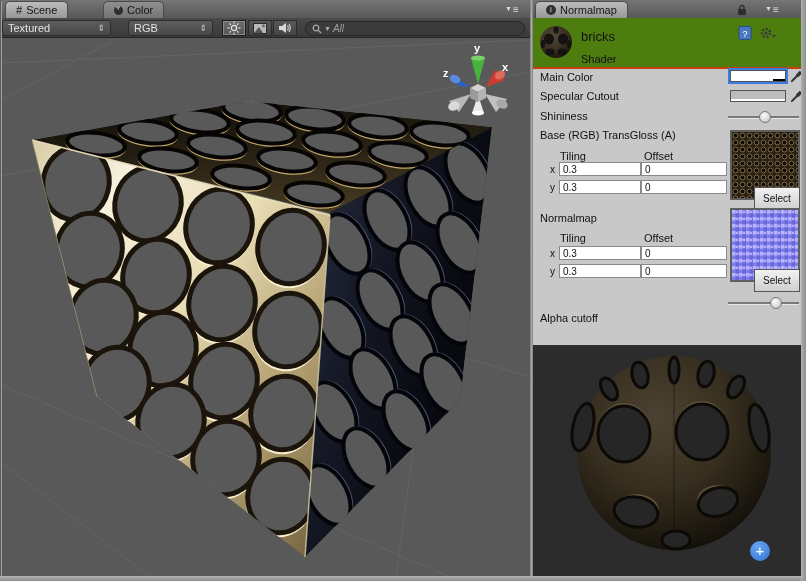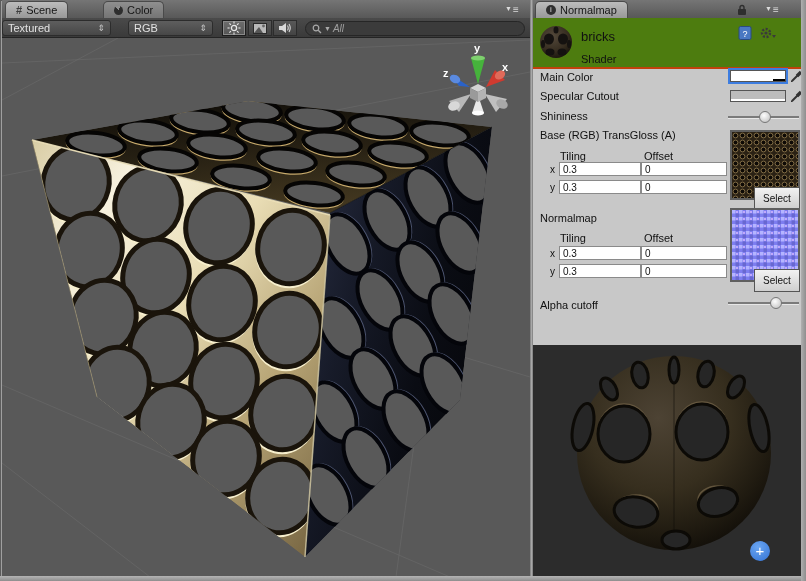--- a/index.html
+++ b/index.html
@@ -432,21 +432,21 @@
         </div>
     <div class="to-label" style="left:27px;top:232px;">Tiling</div>
     <div class="to-label" style="left:111px;top:232px;">Offset</div>
     <div class="axis-label" style="left:17px;top:248px;">x</div>
     <input class="field" style="left: 26px; top: 246px; width: 82px;" value="0.3">
     <input class="field" style="left: 108px; top: 246px; width: 86px;" value="0">
     <div class="axis-label" style="left:17px;top:266px;">y</div>
     <input class="field" style="left: 26px; top: 264px; width: 82px;" value="0.3">
     <input class="field" style="left: 108px; top: 264px; width: 86px;" value="0">
 
-    <div class="row-label" style="top:299px;">Alpha cutoff</div>
+    <div class="row-label" style="top:312px;">Alpha cutoff</div>
     <div class="slider-track" style="top:302px;"></div>
     <div class="slider-thumb" style="left:237px;top:297px;"></div>
 
     <div class="preview-body">
       <svg width="268" height="231" viewBox="0 0 268 231">
         <defs>
           <radialGradient id="pvSph" cx="0.42" cy="0.32" r="0.75">
             <stop offset="0" stop-color="#4d4334"></stop>
                 <stop offset="0.5" stop-color="#362e1e"></stop>
             <stop offset="0.8" stop-color="#1f1a10"></stop>

